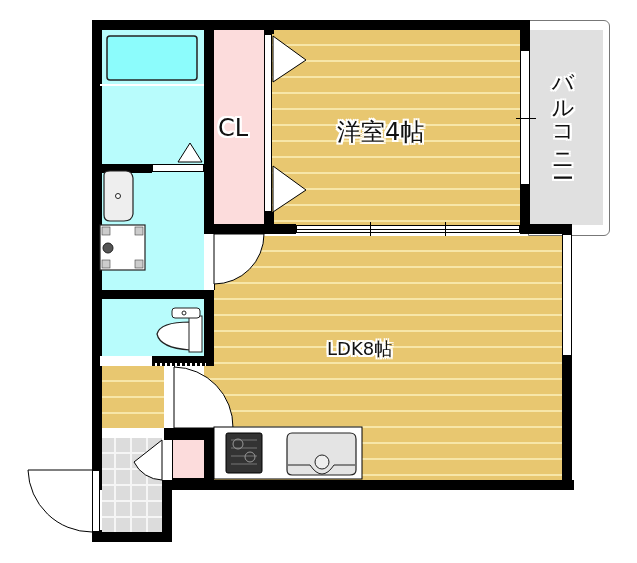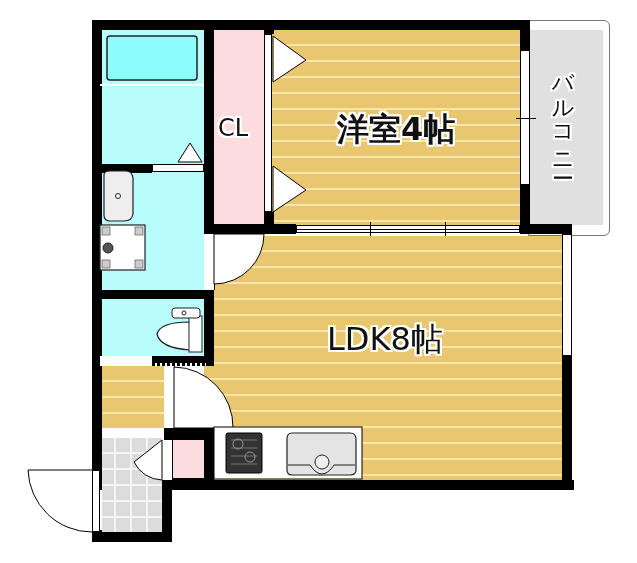--- a/index.html
+++ b/index.html
@@ -150,15 +150,15 @@
   <line x1="231" y1="464" x2="257" y2="464" stroke="#777" stroke-width="1"></line>
   <circle cx="238" cy="444" r="5" fill="none" stroke="#999" stroke-width="1"></circle>
   <circle cx="250" cy="457" r="5" fill="none" stroke="#999" stroke-width="1"></circle>
 
   <path d="M292 433 L350 433 Q356 433 356 439 L356 470 Q356 475 350 475 L292 475 Q287 475 287 470 L287 439 Q287 433 292 433 Z" fill="#e4e4e4" stroke="#222" stroke-width="1.2"></path>
   <path d="M288 465 L310 465 Q316 474 322 474 Q328 474 334 465 L355 465" fill="none" stroke="#222" stroke-width="1"></path>
   <circle cx="322" cy="462" r="7" fill="#eee" stroke="#222" stroke-width="1"></circle>
 </svg>
 
 <div class="label" style="left:218px;top:114px;font-size:24px;">CL</div>
-<div class="label" style="left:337px;top:108px;font-size:32px;font-weight:bold;">洋室4帖</div>
+<div class="label" style="left:337px;top:116px;font-size:24px;">洋室4帖</div>
 <div class="label vertical" style="left:551px;top:58px;font-size:22px;line-height:24px;">バルコニー</div>
-<div class="label" style="left:327px;top:318px;font-size:32px;">LDK8帖</div>
+<div class="label" style="left:327px;top:337px;font-size:18px;">LDK8帖</div>
 
 </body></html>

